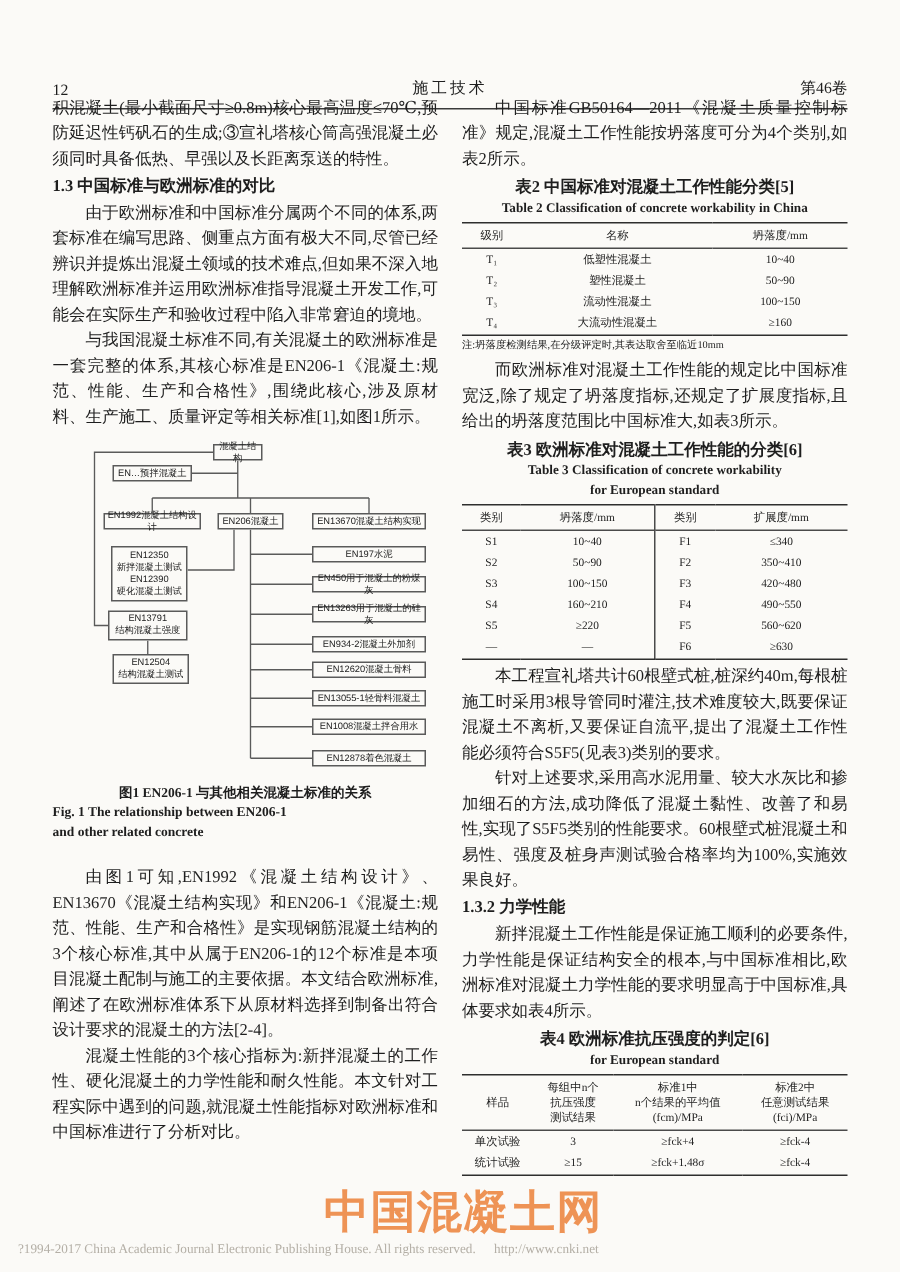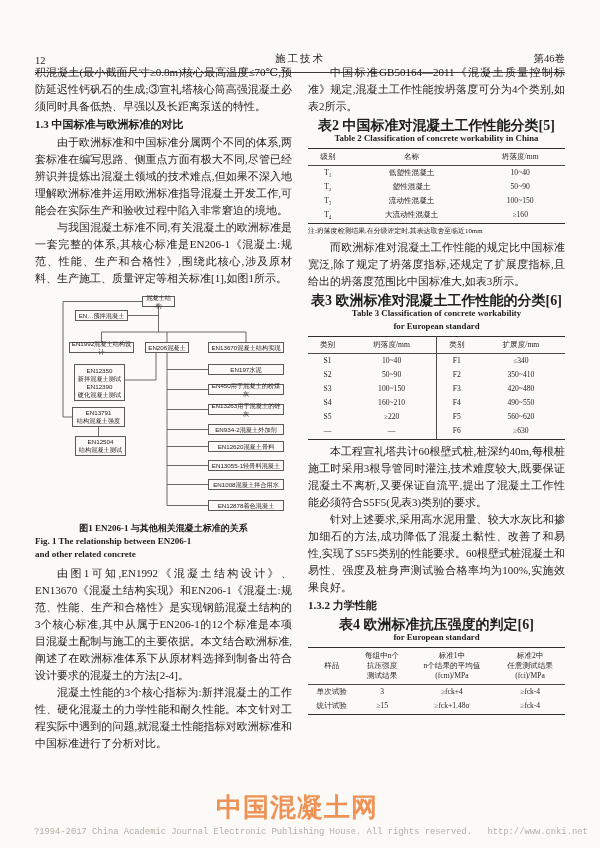--- a/index.html
+++ b/index.html
@@ -11,45 +11,45 @@
   .hdr .pn{width:80px;text-align:left;}
   .hdr .jt{flex:1;text-align:center;letter-spacing:2px;}
   .hdr .vol{width:80px;text-align:right;margin-top:28px;}
   
   .columns{position:absolute;top:64px;left:35px;width:530px;display:flex;gap:16px;}
   .col{width:257px;font-size:11px;line-height:17px;text-align:justify;}
   .col p{margin:0;text-indent:2em;}
   .col p.noind{text-indent:0;}
   .h2{font-weight:bold;margin:1px 0;}
   
-  .figwrap{margin:4px 0 4px 0;}
+  .figwrap{margin:4px 0 16px 0;}
   .figcanvas{position:relative;width:250px;height:224px;font-family:"Liberation Sans","DejaVu Sans",sans-serif;}
   .fig-lines{position:absolute;left:0;top:0;width:250px;height:224px;}
   .fbox{position:absolute;border:1px solid #5a5a5a;background:#fbfaf7;display:flex;align-items:center;
         justify-content:center;text-align:center;font-size:6.2px;line-height:8px;white-space:pre-line;
         color:#222;padding:0 1px;box-sizing:border-box;}
   .figcap-zh{font-size:9px;font-weight:bold;text-align:center;line-height:14px;margin-top:6px;text-indent:0;}
   .figcap-en{font-size:9px;font-weight:bold;text-align:left;line-height:13px;text-indent:0;}
   
-  .tcap-zh{font-size:14px;font-weight:bold;text-align:center;line-height:13px;margin-top:4px;}
+  .tcap-zh{font-size:11px;font-weight:bold;text-align:center;line-height:13px;margin-top:4px;}
   .tcap-en{font-size:8.8px;font-weight:bold;text-align:center;line-height:13px;}
   table{width:100%;border-collapse:collapse;margin-top:3px;font-size:7.6px;line-height:10px;}
   .tline{border-top:1.4px solid #2e2e2e;}
   table th{font-weight:normal;border-bottom:0.9px solid #4a4a4a;padding:3px 1px;text-align:center;}
   table td{padding:2px 1px;text-align:center;}
   table tr:last-child td{border-bottom:1.4px solid #2e2e2e;padding-bottom:3px;}
   .pre{white-space:pre-line;}
   .vdiv{border-right:0.9px solid #4a4a4a;}
   .tnote{font-size:6.9px;line-height:10px;margin:2px 0 3px 0;text-align:left;text-indent:0;}
   .gap{height:3px;}
   
-  .watermark{position:absolute;left:216px;top:793px;font-size:26px;line-height:32px;font-weight:bold;
-             letter-spacing:1px;color:#ee9355;font-family:Liberation Mono, monospace;z-index:5;text-align:right;}
-  .foot{position:absolute;left:34px;top:827px;width:564px;font-size:8.8px;color:#b4afa6;
-        font-family:Liberation Mono, monospace;z-index:4;}
+  .watermark{position:absolute;left:216px;top:793px;font-size:30px;line-height:32px;font-weight:bold;
+             letter-spacing:1px;color:#ee9355;font-family:Liberation Serif, serif;z-index:5;text-align:right;}
+  .foot{position:absolute;left:12px;top:827px;width:564px;font-size:8.8px;color:#b4afa6;
+        font-family:Liberation Serif, serif;z-index:4;}
   .foot .url{margin-left:10px;}
 </style>
 </head>
 <body>
 
 <div class="page">
 
   <div class="hdr">
     <span class="pn">12</span>
     <span class="jt">施工技术</span>
@@ -192,20 +192,21 @@
           <td>F6</td>
           <td>≥630</td>
         </tr>
       </tbody>
         </table>
       <div class="gap"></div>
 
       <p>本工程宣礼塔共计60根壁式桩,桩深约40m,每根桩施工时采用3根导管同时灌注,技术难度较大,既要保证混凝土不离析,又要保证自流平,提出了混凝土工作性能必须符合S5F5(见表3)类别的要求。</p>
       <p>针对上述要求,采用高水泥用量、较大水灰比和掺加细石的方法,成功降低了混凝土黏性、改善了和易性,实现了S5F5类别的性能要求。60根壁式桩混凝土和易性、强度及桩身声测试验合格率均为100%,实施效果良好。</p>
       <div class="h2">1.3.2  力学性能</div>
+      <p>新拌混凝土工作性能是保证施工顺利的必要条件,力学性能是保证结构安全的根本,与中国标准相比,欧洲标准对混凝土力学性能的要求明显高于中国标准,具体要求如表4所示。</p>
 
       <div class="tcap-zh">表4  欧洲标准抗压强度的判定[6]</div>
       <div class="tcap-en">for European standard</div>
       <table class="tline">
         <tbody>
             <tr>
           <th class="pre">样品</th>
           <th class="pre">每组中n个
 抗压强度
 测试结果</th>

